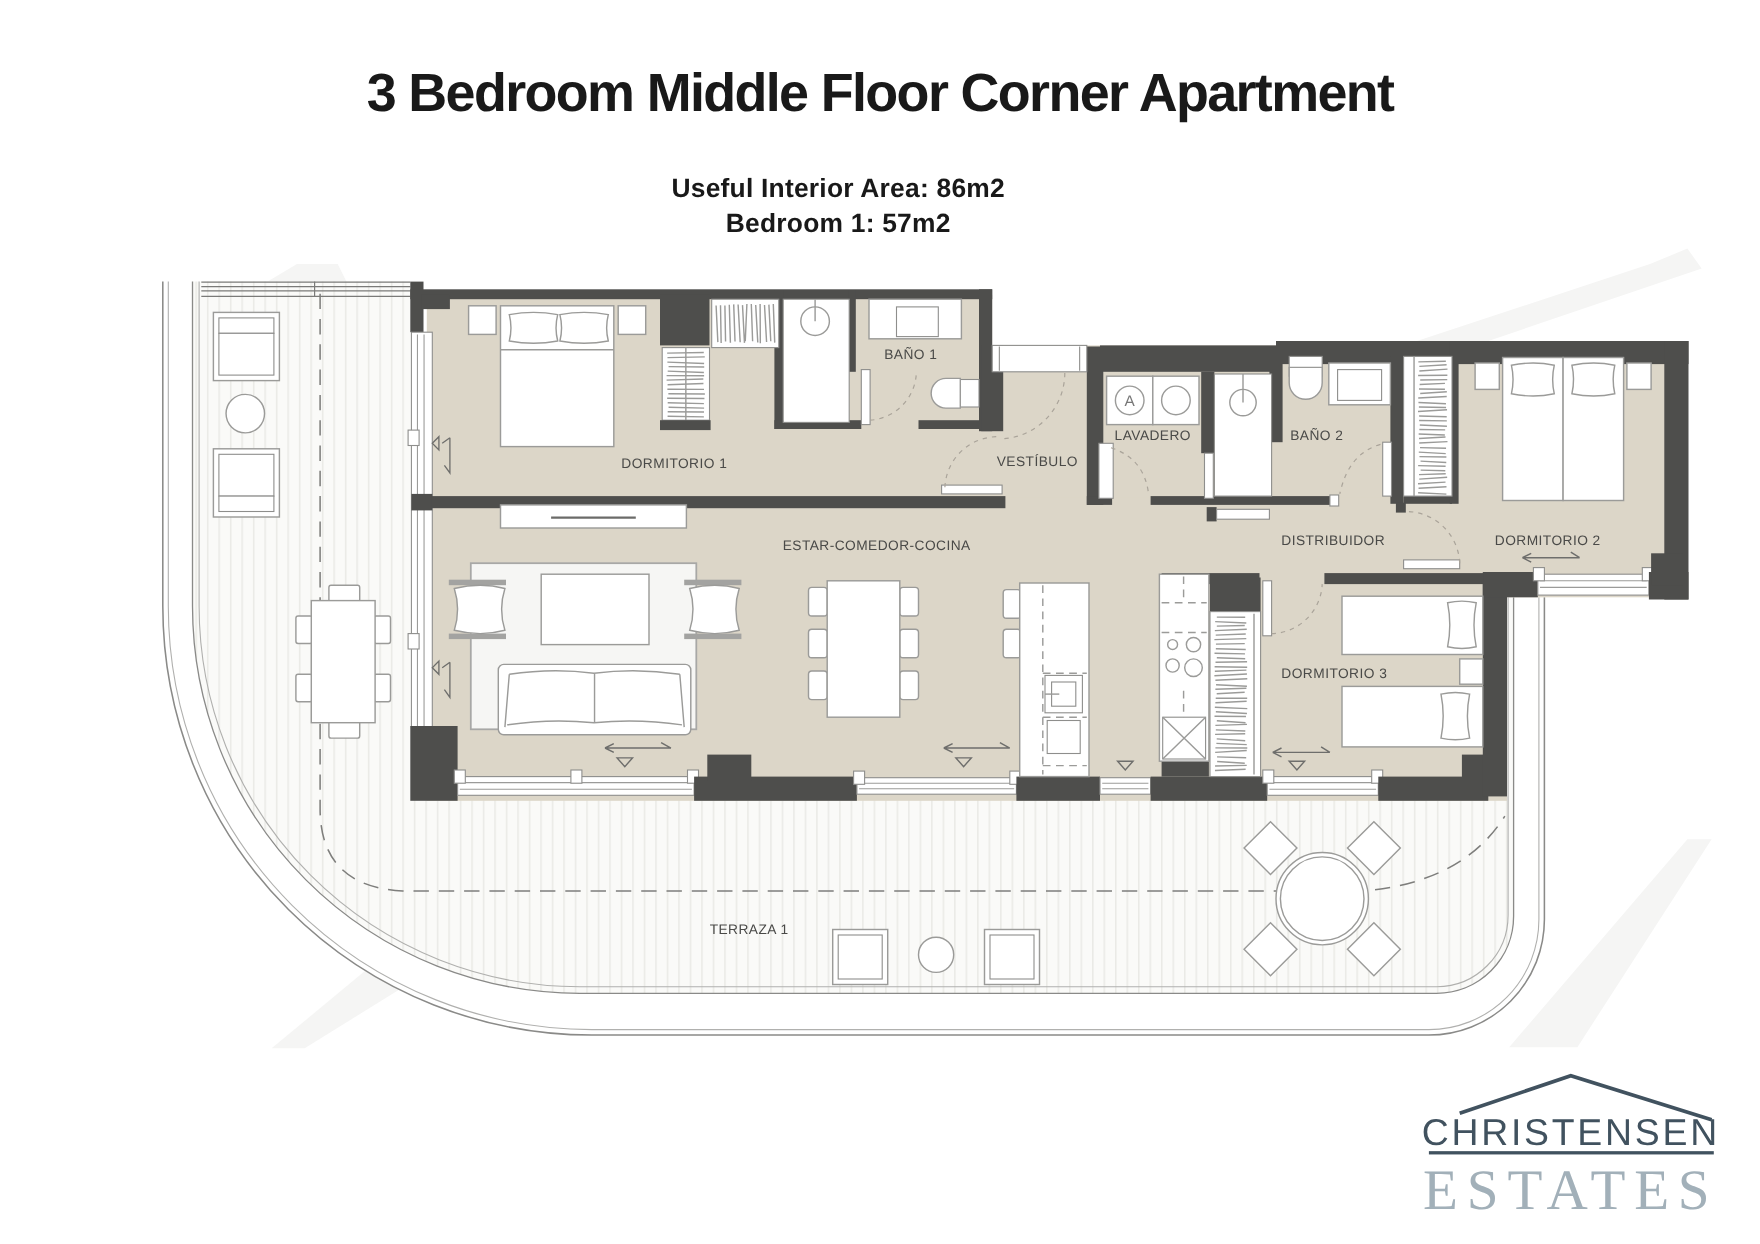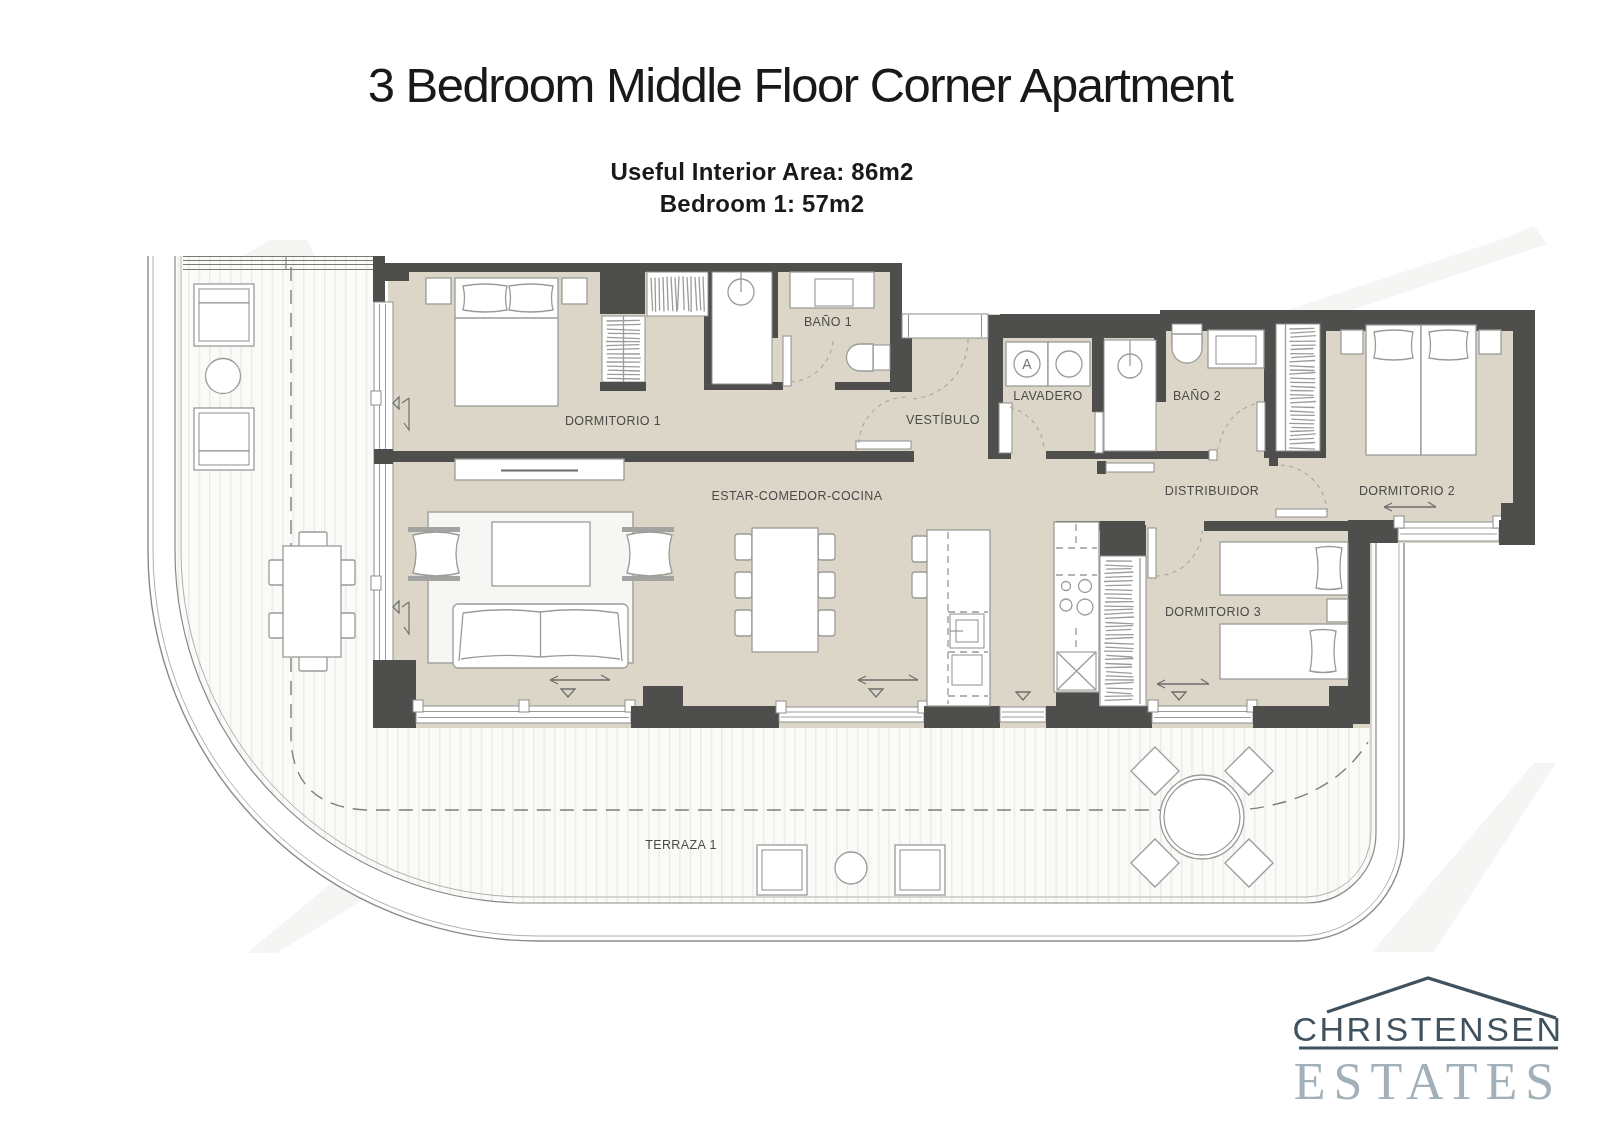--- a/index.html
+++ b/index.html
@@ -1,16 +1,16 @@
 <!DOCTYPE html>
 <html><head>
 <meta charset="utf-8">
 <style>
 html,body{margin:0;padding:0;width:1600px;height:1131px;background:#ffffff;font-family:"Liberation Sans",sans-serif;overflow:hidden}
-.ttl{position:absolute;left:0;top:57px;width:1600px;text-align:center;font-weight:normal;font-size:49px;color:#191919;letter-spacing:-1.5px}
+.ttl{position:absolute;left:0;top:57px;width:1600px;text-align:center;font-weight:bold;font-size:49px;color:#191919;letter-spacing:-1.5px}
 .sub{position:absolute;left:0;width:1524px;text-align:center;font-weight:bold;font-size:24px;color:#191919;letter-spacing:0.2px}
 svg{position:absolute;left:0;top:0}
 .w{fill:#4e4e4c}
 .fu{fill:#fff;stroke:#9b9b99;stroke-width:1.3}
 .fv{fill:#fff;stroke:#8e8e8c;stroke-width:1}
 .ln{fill:none;stroke:#9b9b99;stroke-width:1.3}
 .arc{fill:none;stroke:#aaa49a;stroke-width:1.1;stroke-dasharray:4 4.5}
 .lbl{font-size:12.5px;fill:#4a4a48;letter-spacing:.4px}
 </style>
 </head>

